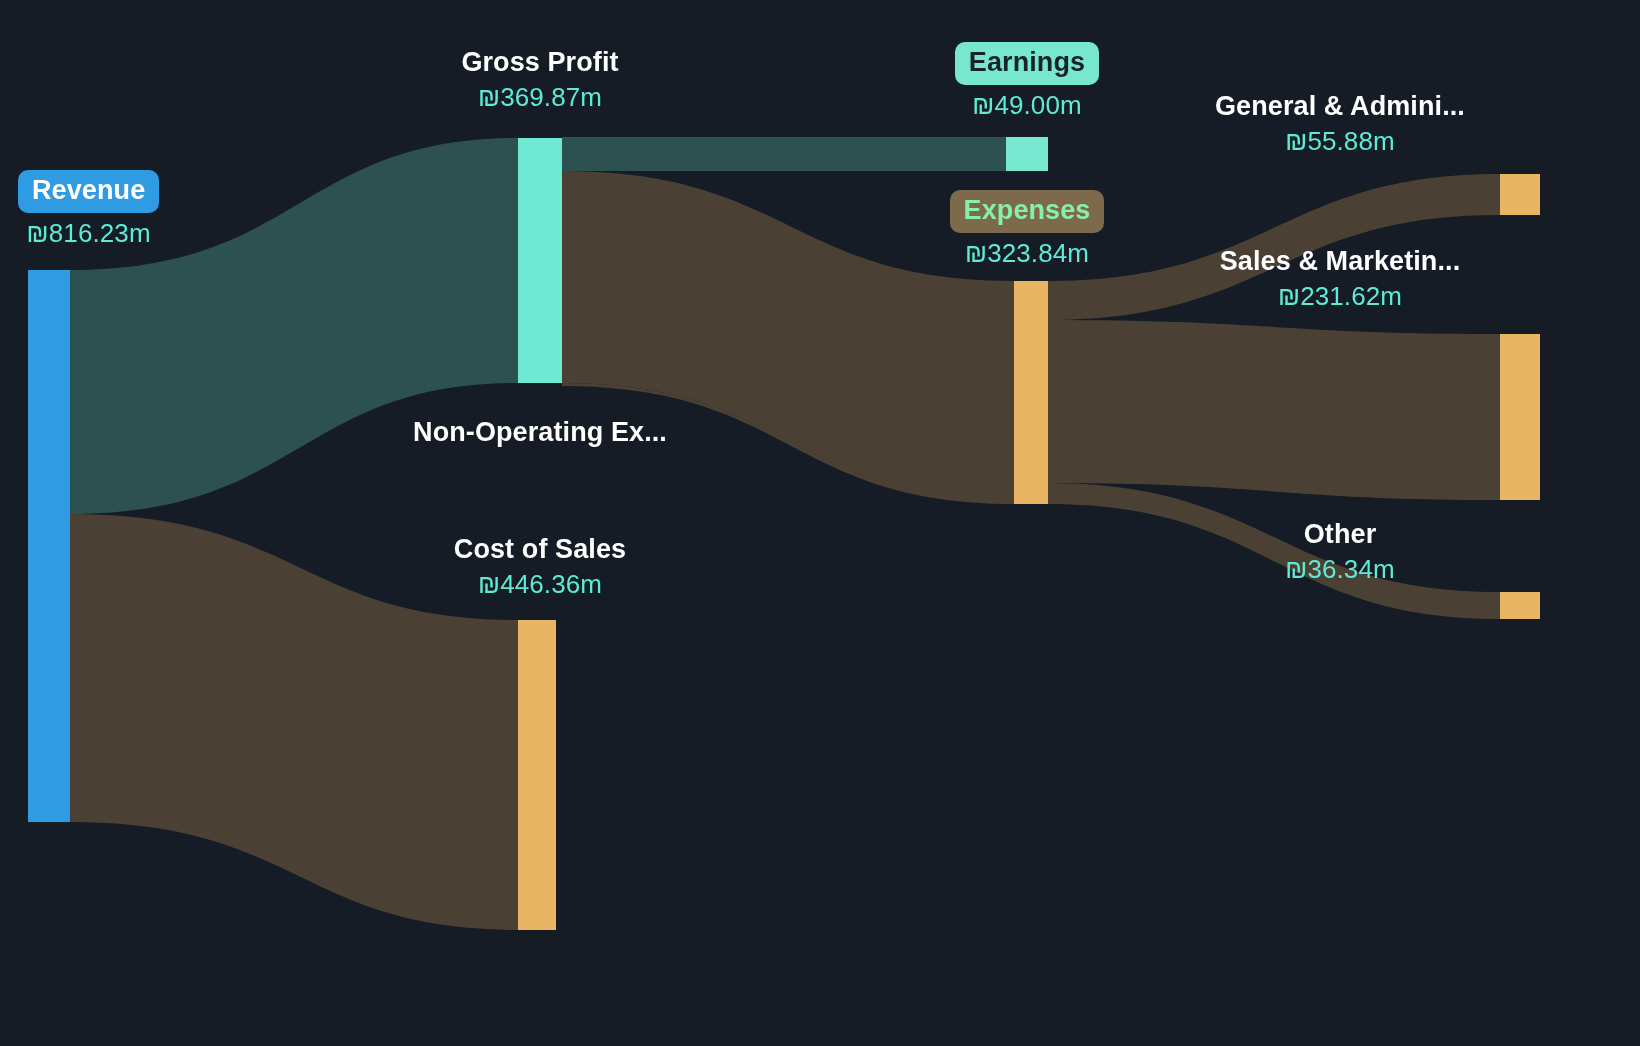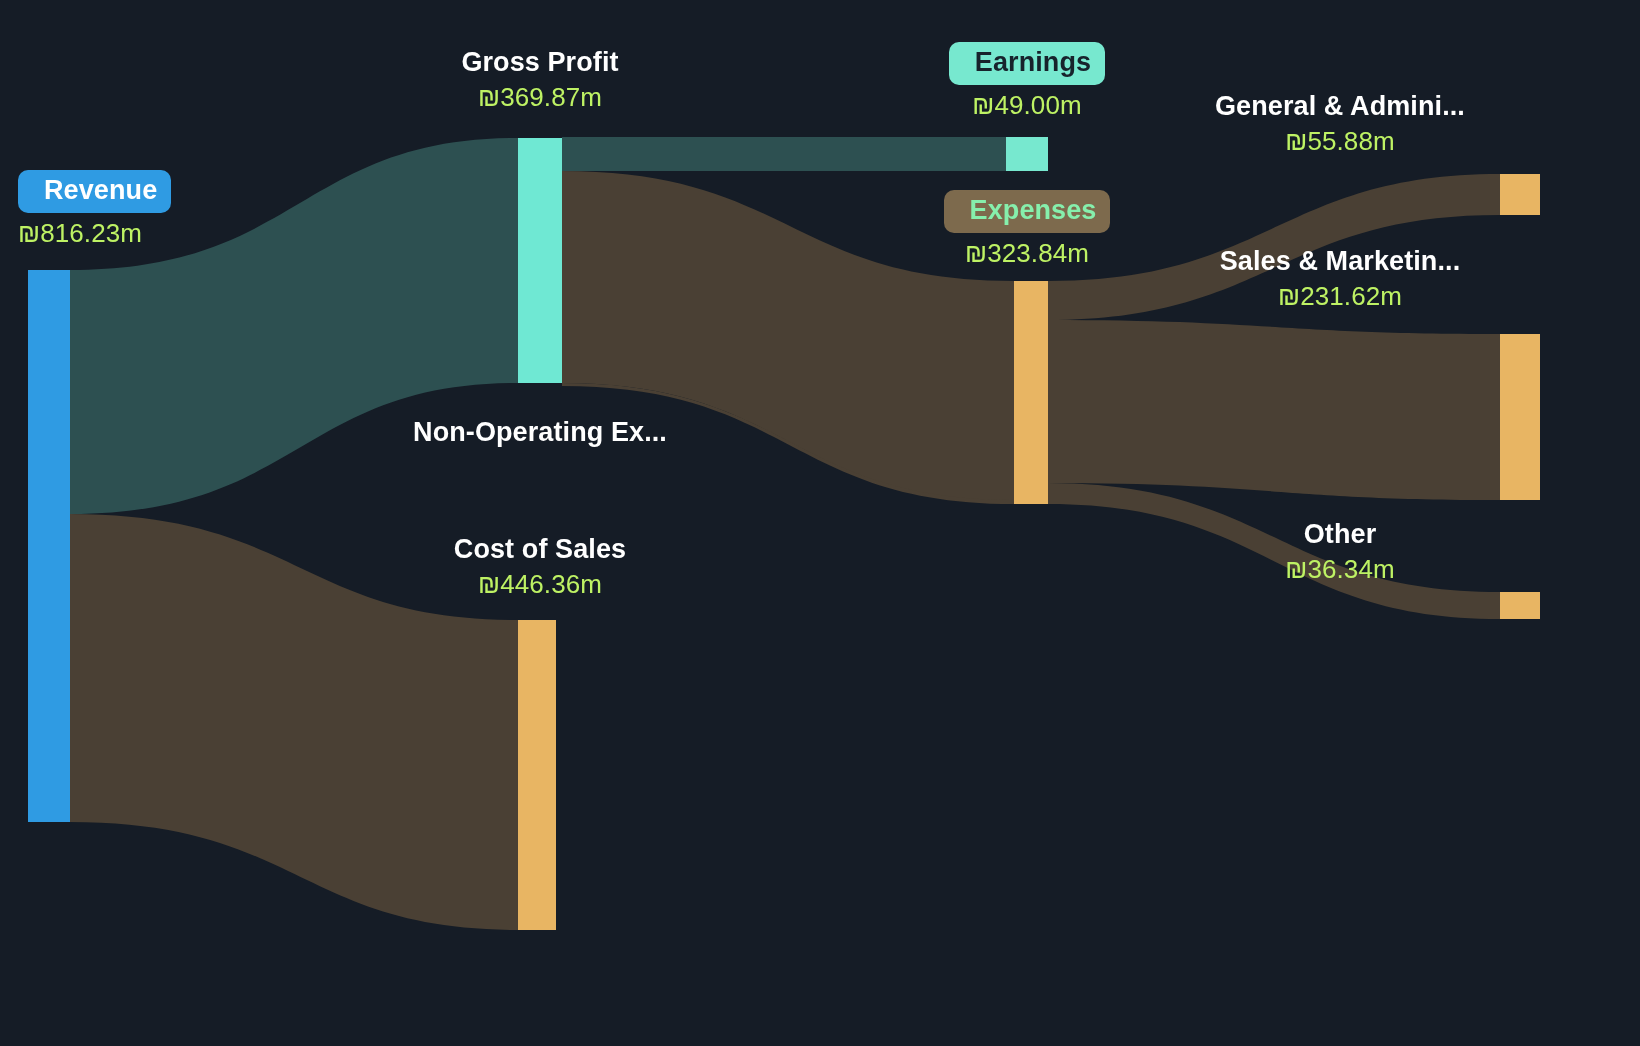--- a/index.html
+++ b/index.html
@@ -35,31 +35,31 @@
   .lbl .name {
     display: block;
     font-size: 27px;
     color: #ffffff;
     letter-spacing: 0.1px;
     font-weight: bold;
   }
   .lbl .val {
     display: block;
     font-size: 26px;
-    color: #bef264;
+    color: #5eead4;
     margin-top: 7px;
     letter-spacing: 0.1px;
   }
   .lbl.right-al { text-align: center; }
   .lbl.center-al { text-align: center; }
-  .lbl.left-al  { text-align: left; }
+  .lbl.left-al  { text-align: center; }
 
   .badge {
     display: inline-block;
-    padding: 7px 14px 9px 26px;
+    padding: 7px 14px 9px 14px;
     border-radius: 10px;
     font-size: 27px;
     line-height: 1;
   }
   .badge-revenue  { background: #2f9be3; color: #ffffff; }
   .badge-earnings { background: #77e8cf; color: #17232c; }
   .badge-expenses { background: #7d6a4d; color: #86efac; }
 </style>
 </head>
 <body>

